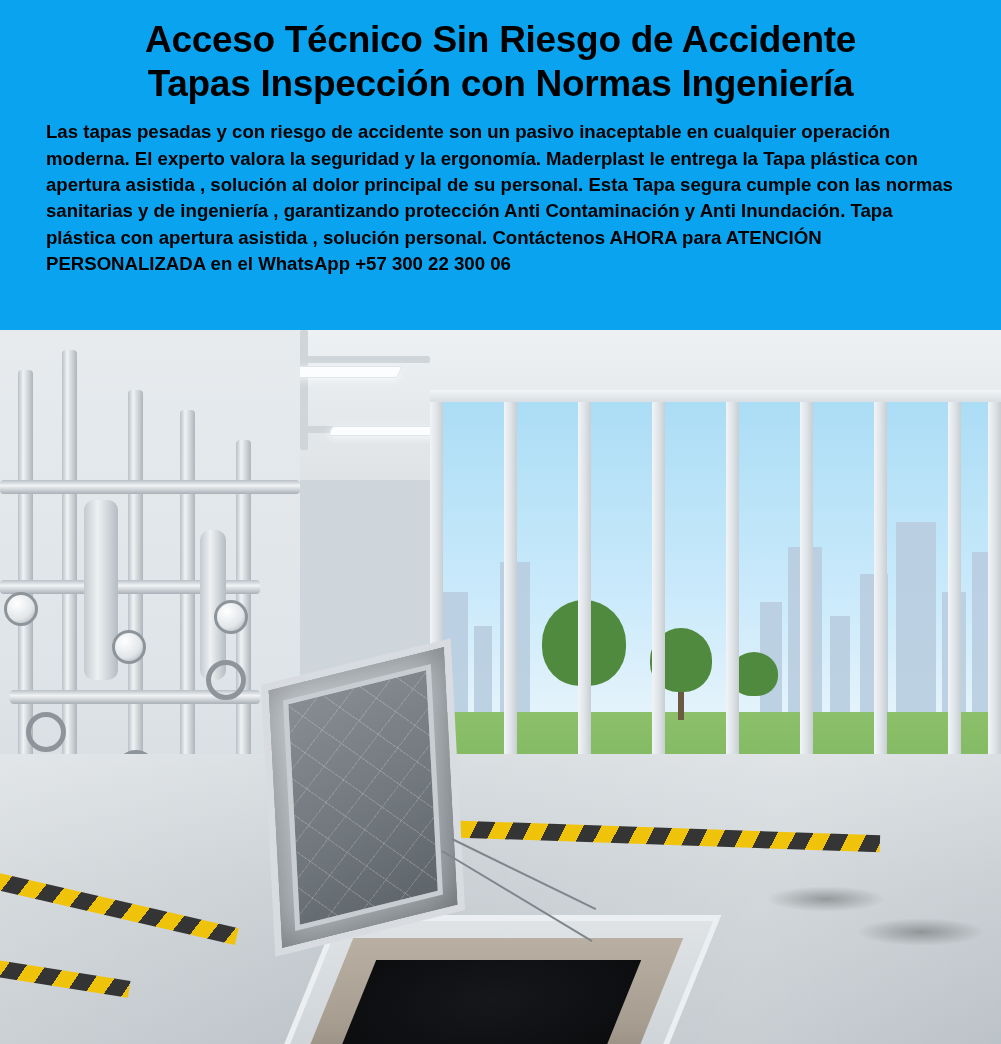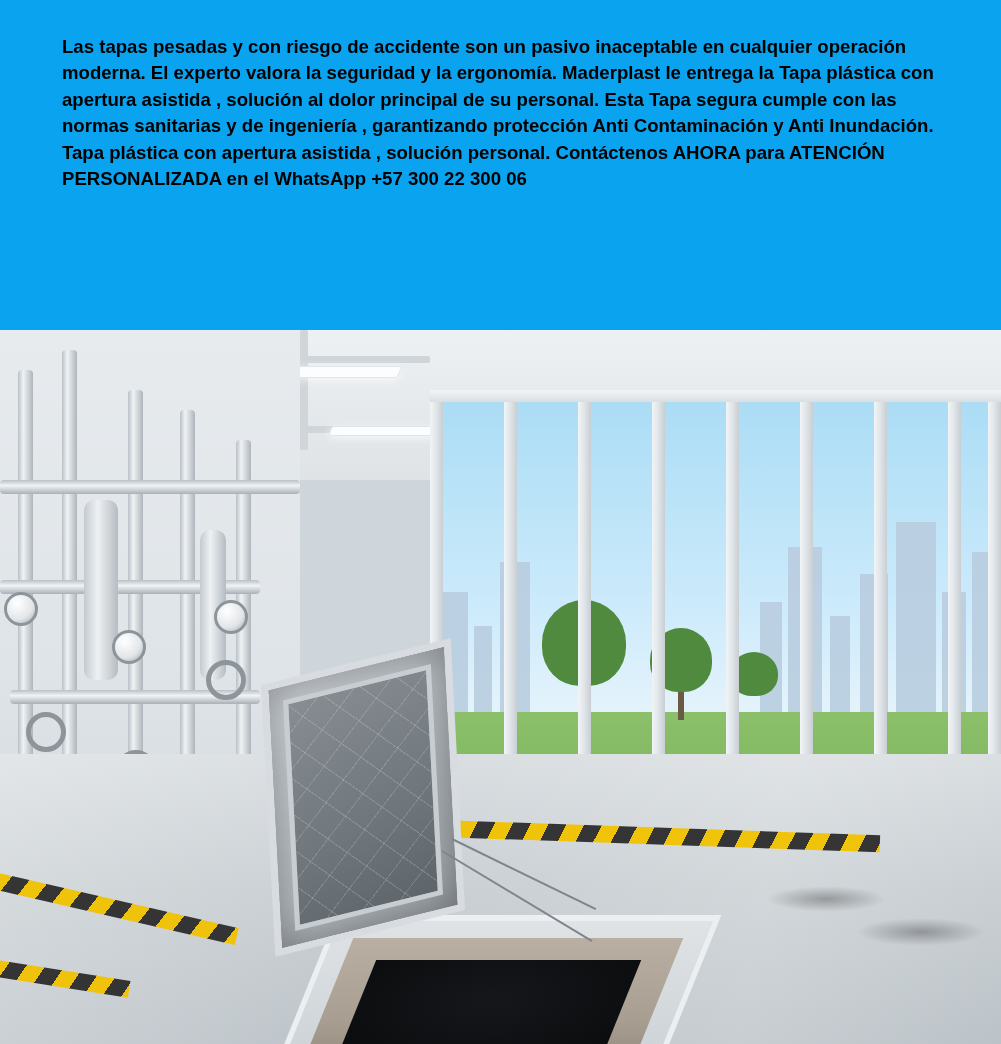--- a/index.html
+++ b/index.html
@@ -44,21 +44,21 @@
   .headline .line2 { display: block; }
   .body-copy {
     margin-top: 14px;
     color: #000000;
     font-weight: bold;
     font-size: 18.6px;
     line-height: 1.42;
     text-align: left;
     padding: 0 6px;
   }
-  .body-copy p { margin: 16px; }
+  .body-copy p { margin: 0; }
 
   
   .photo {
     position: absolute;
     left: 0; top: 330px;
     width: 1001px;
     height: 714px;
     overflow: hidden;
     background: #cfd6db;
   }
@@ -257,20 +257,24 @@
     clip: rect(0 0 0 0);
     white-space: nowrap;
   }
 </style>
 </head>
 <body>
 
 <div class="banner">
 
   <div class="headline-panel">
+    <h1 class="headline">
+      <span>Acceso Técnico Sin Riesgo de Accidente</span>
+      <span class="line2">Tapas Inspección con Normas Ingeniería</span>
+    </h1>
     <div class="body-copy">
       <p>Las tapas pesadas y con riesgo de accidente son un pasivo inaceptable en cualquier operación moderna. El experto valora la seguridad y la ergonomía. Maderplast le entrega la Tapa plástica con apertura asistida , solución al dolor principal de su personal. Esta Tapa segura cumple con las normas sanitarias y de ingeniería , garantizando protección Anti Contaminación y Anti Inundación. Tapa plástica con apertura asistida , solución personal. Contáctenos AHORA para ATENCIÓN PERSONALIZADA en el WhatsApp +57 300 22 300 06</p>
     </div>
   </div>
 
   <div class="photo">
 
     <span class="sr-only">Planta industrial con tuberías, ventanal panorámico y dos técnicos revisando una tapa de inspección abierta en el piso</span>
 
     <div class="ceiling"></div>

